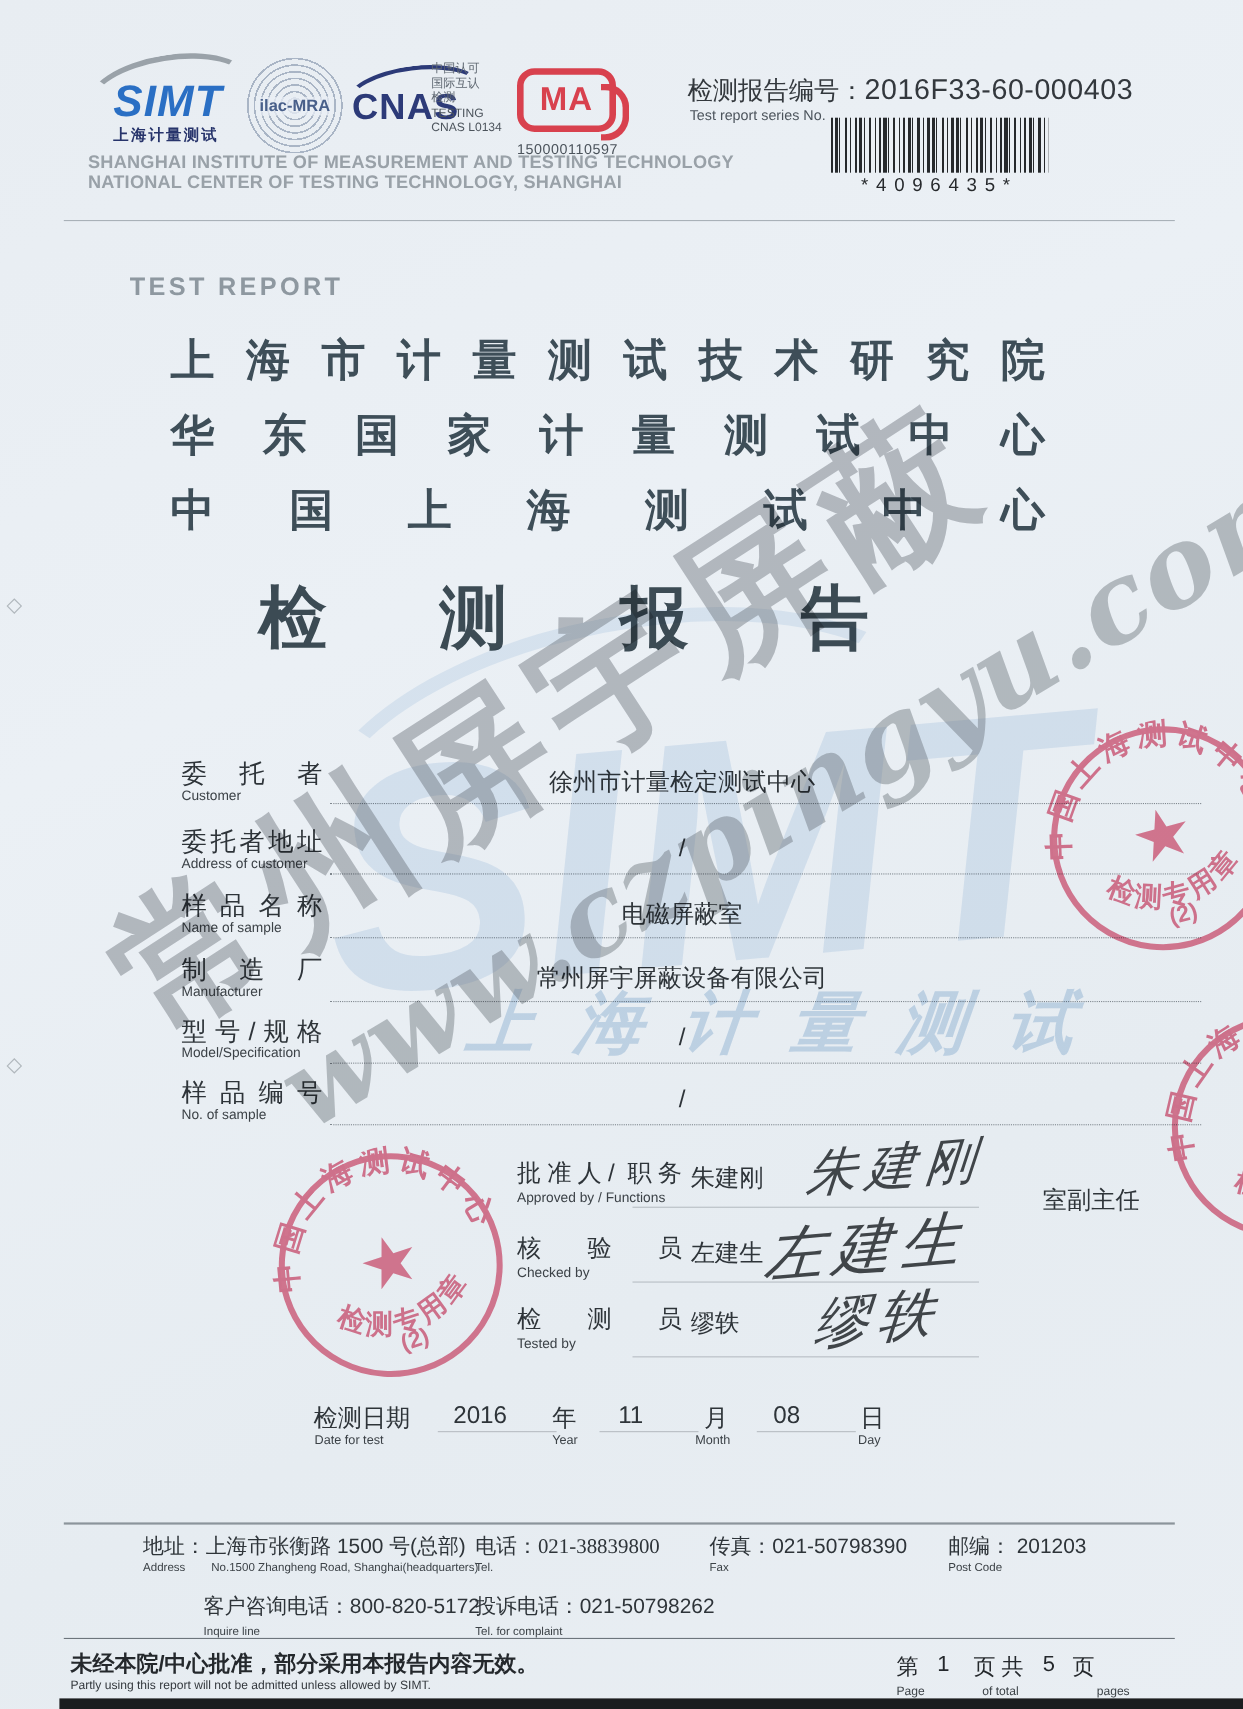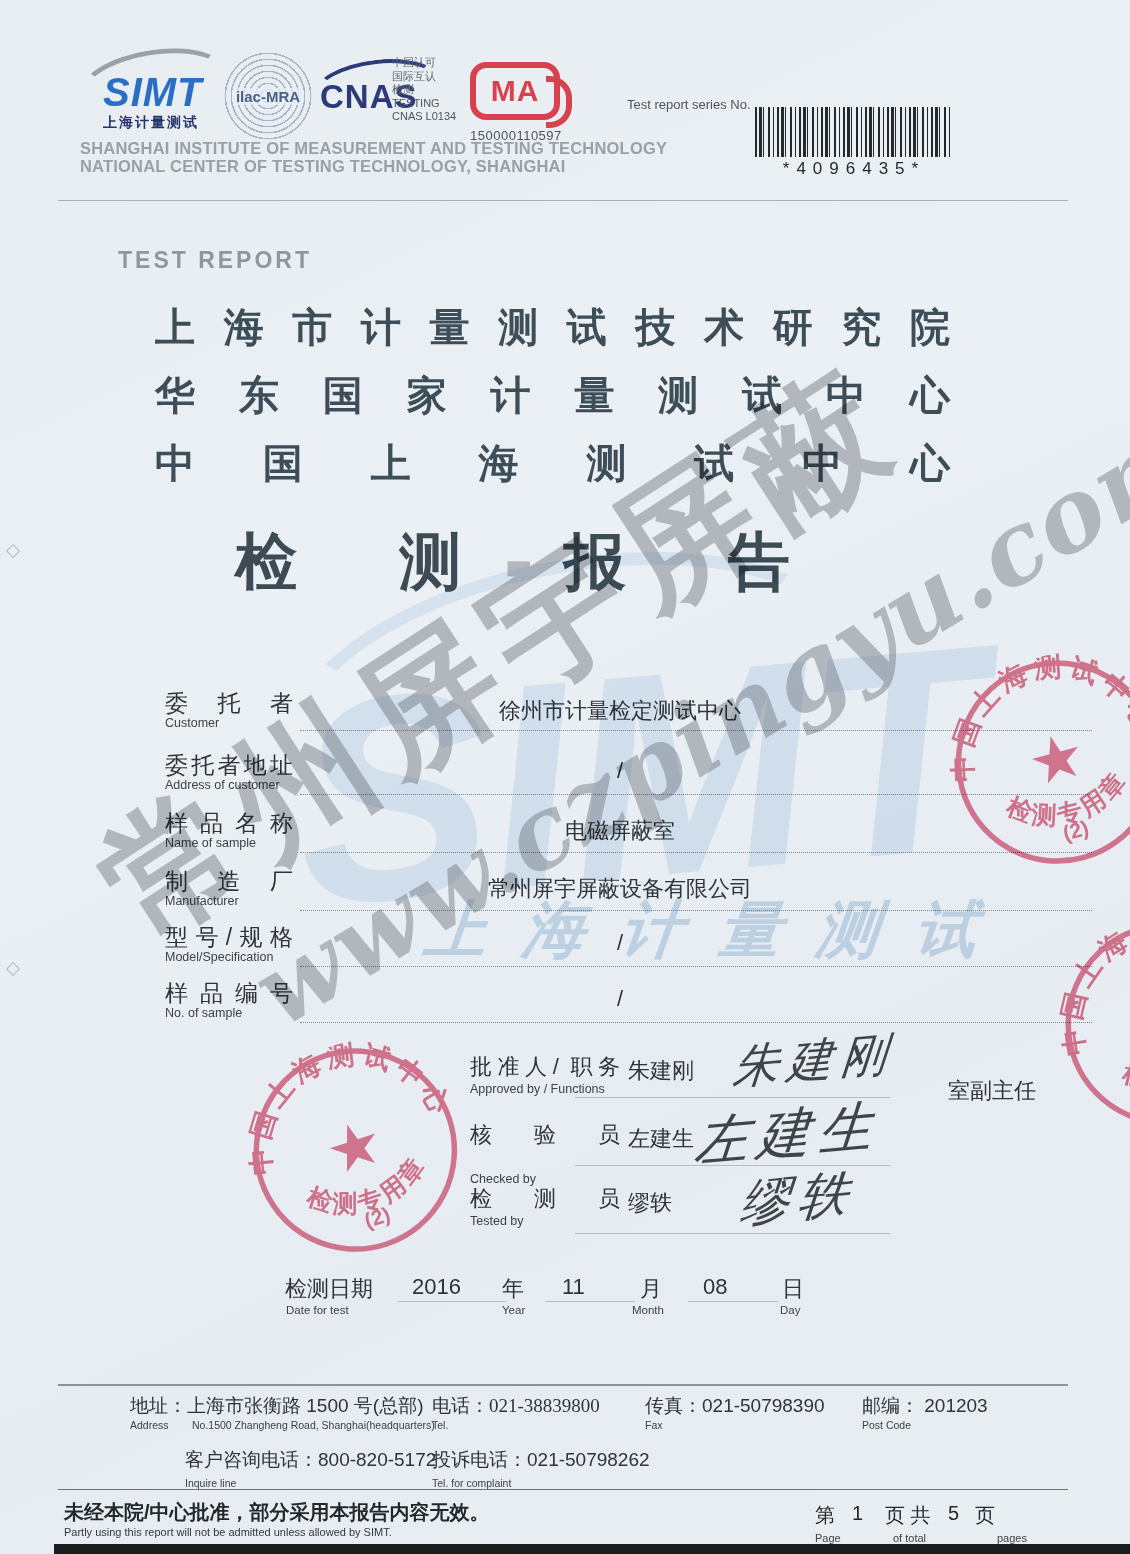--- a/index.html
+++ b/index.html
@@ -137,20 +137,23 @@
     </div>
     <div class="cma-tail"></div>
     <div class="cma-num">150000110597</div>
   </div>
 
   <div class="abs org-en">
     <div>SHANGHAI INSTITUTE OF MEASUREMENT AND TESTING TECHNOLOGY</div>
     <div>NATIONAL CENTER OF TESTING TECHNOLOGY, SHANGHAI</div>
   </div>
 
+  <div class="abs report-no nw">
+    <span class="zh">检测报告编号：</span><span class="num">2016F33-60-000403</span>
+  </div>
   <div class="abs report-no-sub">Test report series No.</div>
   <div class="abs barcode"></div>
   <div class="abs barcode-text">*4096435*</div>
 
   <div class="abs header-rule"></div>
 
   <div class="abs test-report">TEST REPORT</div>
 
   <div class="abs org-zh" style="top:300px;">上海市计量测试技术研究院</div>
   <div class="abs org-zh" style="top:368px;">华东国家计量测试中心</div>
@@ -191,21 +194,21 @@
   <div class="abs s-label-zh" style="top:1052px;">批准人/ 职务</div>
   <div class="abs s-label-en" style="top:1082px;">Approved by / Functions</div>
   <div class="abs s-name" style="top:1056px;">朱建刚</div>
   <div class="abs" style="left:733px;top:1030px;">
     <span class="sig" style="font-size:46px;">朱建刚</span>
   </div>
   <div class="abs s-line" style="top:1097px;"></div>
   <div class="abs s-extra">室副主任</div>
 
   <div class="abs s-label-zh" style="top:1120px;">核验员</div>
-  <div class="abs s-label-en" style="top:1150px;margin-top:22px;">Checked by</div>
+  <div class="abs s-label-en" style="top:1150px;">Checked by</div>
   <div class="abs s-name" style="top:1124px;">左建生</div>
   <div class="abs" style="left:695px;top:1098px;">
     <span class="sig" style="font-size:54px;">左建生</span>
   </div>
   <div class="abs s-line" style="top:1165px;"></div>
 
   <div class="abs s-label-zh" style="top:1184px;">检测员</div>
   <div class="abs s-label-en" style="top:1214px;">Tested by</div>
   <div class="abs s-name" style="top:1188px;">缪轶</div>
   <div class="abs" style="left:740px;top:1165px;">

